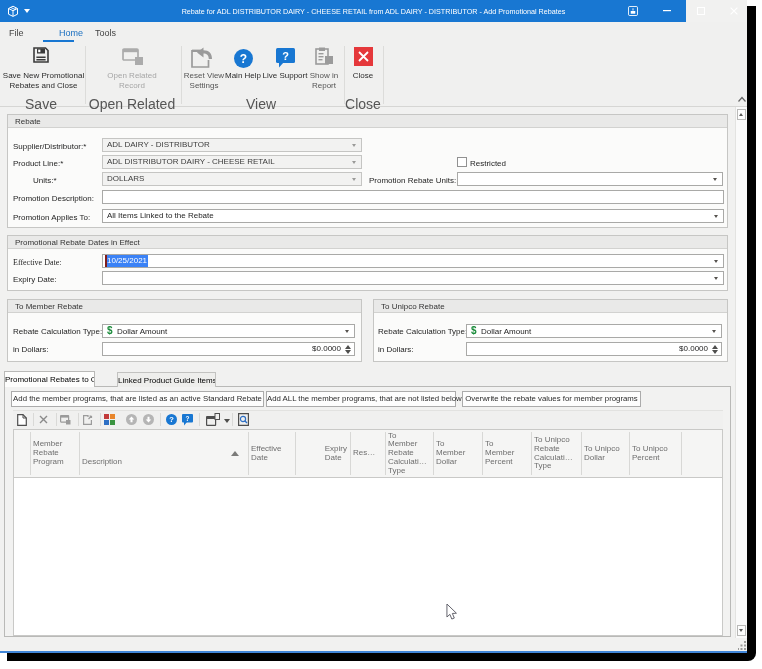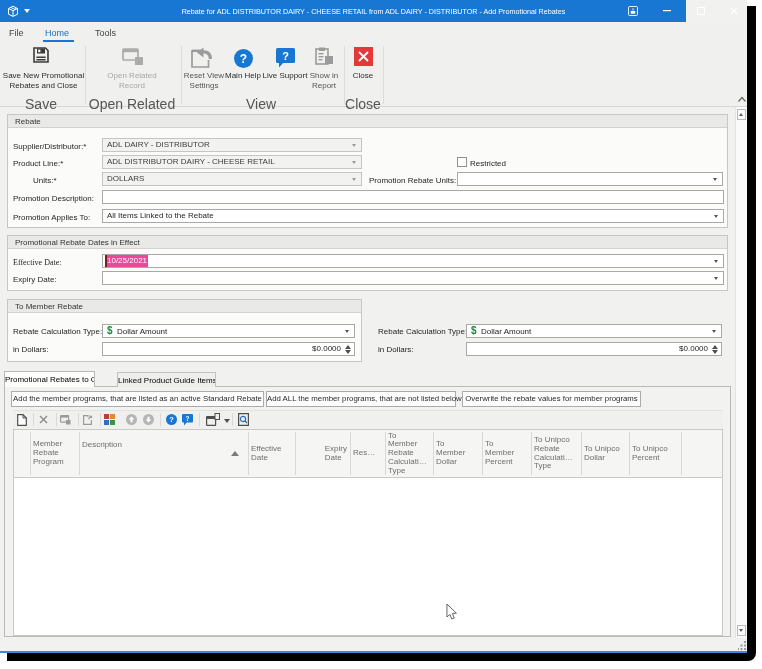--- a/index.html
+++ b/index.html
@@ -58,21 +58,21 @@
     <svg class="abs" style="left:697px;top:7px" width="8" height="8" viewBox="0 0 8 8">
         <rect x="0.5" y="0.5" width="7" height="7" fill="none" stroke="#fff" stroke-width="1"></rect>
       </svg>
     <svg class="abs" style="left:730px;top:7px" width="8" height="8" viewBox="0 0 8 8">
         <path d="M0.6 0.6 L7.4 7.4 M7.4 0.6 L0.6 7.4" stroke="#fff" stroke-width="1.1"></path>
       </svg>
   </div>
 
   <div id="tabs">
     <div class="rtab" style="left:9px;">File</div>
-    <div class="rtab" style="left:45px; color:#1a6fc0;">Home</div>
+    <div class="rtab" style="left:59px; color:#1a6fc0;">Home</div>
     <div class="abs" style="left:43px;top:18px;width:31px;height:2px;background:#1877d2;"></div>
     <div class="rtab" style="left:95px;">Tools</div>
   </div>
 
   <div id="ribbon">
     <div class="rsep" style="left:85px"></div>
     <div class="rsep" style="left:181px"></div>
     <div class="rsep" style="left:344px"></div>
     <div class="rsep" style="left:383px"></div>
     <svg class="abs" style="left:33px;top:3px" width="16" height="16" viewBox="0 0 16 16">
@@ -146,38 +146,41 @@
     </div>
   <div class="lbl" style="left:13px;top:194px;">Promotion Description:</div>
   <div class="combo" style="left:102px;top:190px;width:622px;"></div>
   <div class="lbl" style="left:13px;top:213px;">Promotion Applies To:</div>
   <div class="combo" style="left:102px;top:209px;width:622px;">All Items Linked to the Rebate<div class="arr"></div></div>
 
   <div class="grp" style="left:7px;top:235px;width:721px;height:56px;">
     <div class="grp-hd">Promotional Rebate Dates in Effect</div>
   </div>
   <div class="lbl" style="left:13px;top:258px;font-family:Liberation Serif, serif;">Effective Date:</div>
-  <div class="combo" style="left:102px;top:254px;width:622px;padding-left:2px;"><span style="background:#ec4899;color:#fff;border-left:2px solid #7f1d1d;padding:1px 1px 2px 0;">10/25/2021</span><div class="arr"></div></div>
+  <div class="combo" style="left:102px;top:254px;width:622px;padding-left:2px;"><span style="background:#3b82f6;color:#fff;border-left:2px solid #7f1d1d;padding:1px 1px 2px 0;">10/25/2021</span><div class="arr"></div></div>
   <div class="lbl" style="left:13px;top:275px;">Expiry Date:</div>
   <div class="combo" style="left:102px;top:271px;width:622px;">
       <div class="arr"></div>
     </div>
 
   <div class="grp" style="left:7px;top:299px;width:355px;height:63px;">
     <div class="grp-hd">To Member Rebate</div>
   </div>
   <div class="lbl" style="left:13px;top:327px;">Rebate Calculation Type:</div>
   <div class="combo" style="left:102px;top:324px;width:253px;"><span style="color:#1c8c3c;font-weight:bold;font-size:10px;">$</span>&nbsp; Dollar Amount<div class="arr"></div></div>
   <div class="lbl" style="left:13px;top:345px;">in Dollars:</div>
   <div class="combo" style="left:102px;top:342px;width:253px;">
       <span class="abs" style="right:13px;">$0.0000</span>
     <div class="abs" style="right:3px;top:2px;width:0;height:0;border-left:3px solid transparent;border-right:3px solid transparent;border-bottom:4px solid #4e4e4c;"></div>
     <div class="abs" style="right:3px;top:7px;width:0;height:0;border-left:3px solid transparent;border-right:3px solid transparent;border-top:4px solid #4e4e4c;"></div>
   </div>
 
+  <div class="grp" style="left:373px;top:299px;width:355px;height:63px;">
+    <div class="grp-hd">To Unipco Rebate</div>
+  </div>
   <div class="lbl" style="left:378px;top:327px;">Rebate Calculation Type:</div>
   <div class="combo" style="left:466px;top:324px;width:256px;"><span style="color:#1c8c3c;font-weight:bold;font-size:10px;">$</span>&nbsp; Dollar Amount<div class="arr"></div></div>
   <div class="lbl" style="left:378px;top:345px;">in Dollars:</div>
   <div class="combo" style="left:466px;top:342px;width:256px;">
       <span class="abs" style="right:13px;">$0.0000</span>
     <div class="abs" style="right:3px;top:2px;width:0;height:0;border-left:3px solid transparent;border-right:3px solid transparent;border-bottom:4px solid #4e4e4c;"></div>
     <div class="abs" style="right:3px;top:7px;width:0;height:0;border-left:3px solid transparent;border-right:3px solid transparent;border-top:4px solid #4e4e4c;"></div>
   </div>
 
   <div class="abs" style="left:4px;top:386px;width:727px;height:251px;background:#f2f2f1;border:1px solid #b9b9b7;"></div>
@@ -268,21 +271,21 @@
   <div class="gvl" style="left:385px"></div>
   <div class="gvl" style="left:433px"></div>
   <div class="gvl" style="left:482px"></div>
   <div class="gvl" style="left:531px"></div>
   <div class="gvl" style="left:581px"></div>
   <div class="gvl" style="left:629px"></div>
   <div class="gvl" style="left:681px"></div>
   <div class="gh" style="left:30px;top:429px;width:49px;height:49px;">
       <div>Member<br>Rebate<br>Program</div>
     </div>
-  <div class="gh" style="left:79px;top:429px;width:169px;height:32px;">
+  <div class="gh" style="left:79px;top:446px;width:169px;height:32px;">
       <div>Description</div>
     </div>
   <div class="abs" style="left:231px;top:451px;width:0;height:0;border-left:4px solid transparent;border-right:4px solid transparent;border-bottom:5px solid #7b7b79;"></div>
   <div class="gh" style="left:248px;top:429px;width:47px;height:49px;">
       <div>Effective<br>Date</div>
     </div>
   <div class="gh" style="left:295px;top:429px;width:55px;height:49px;justify-content:flex-end;">
       <div>Expiry<br>Date</div>
     </div>
   <div class="gh" style="left:350px;top:429px;width:35px;height:49px;">

